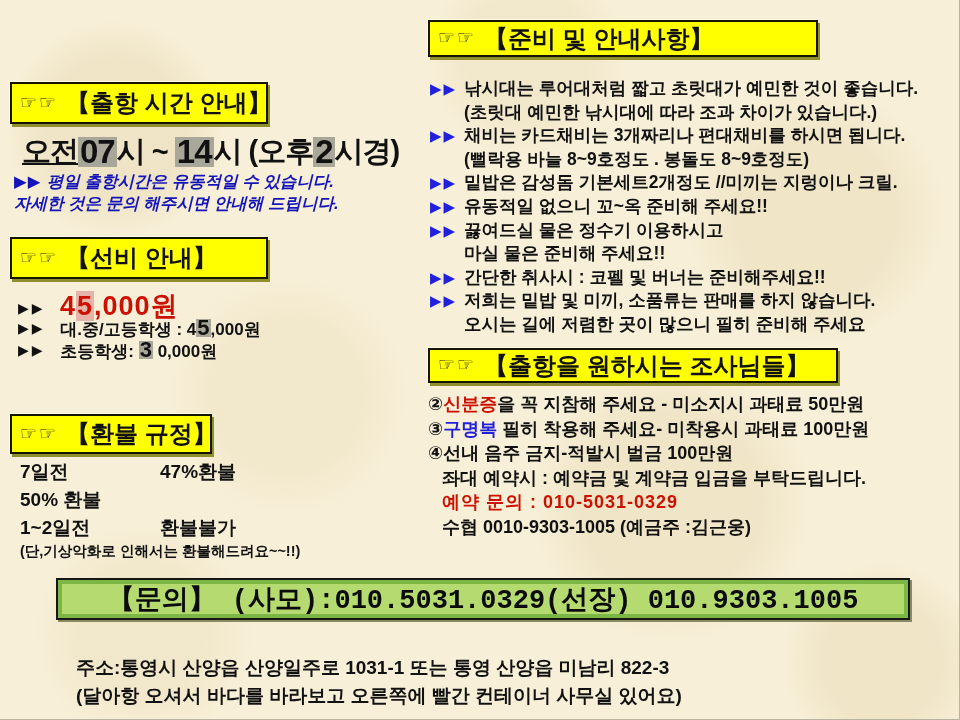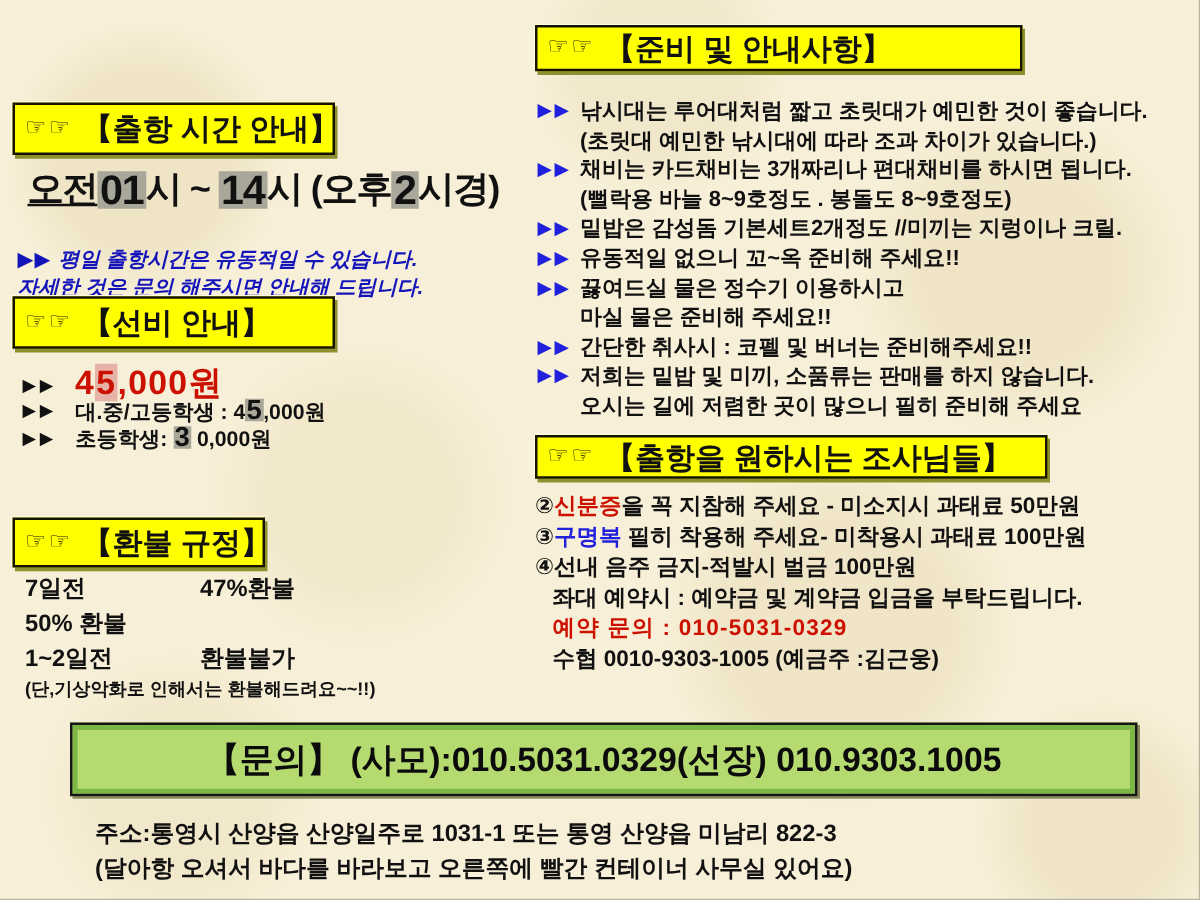--- a/index.html
+++ b/index.html
@@ -32,21 +32,21 @@
     white-space:nowrap;
   }
   .hdr .finger{font-size:19px;color:#1a1408;letter-spacing:2px;margin-right:8px;transform:translateY(-1px);}
   .hdr .hlbl{font-weight:bold;color:#111;font-size:24px;letter-spacing:0px;}
   .timeline{font-weight:bold;color:#111;font-size:29px;white-space:nowrap;letter-spacing:-1px;}
   .timeline .u{text-decoration:underline;}
   .num-hl{
     background:#a9a79a;color:#111;font-weight:bold;
     font-size:33px;line-height:30px;padding:0 2px;display:inline-block;transform:translateY(2px);
   }
-  .bluenote{color:#1414bb;font-weight:bold;font-style:italic;font-size:16.5px;line-height:21px;white-space:nowrap;margin-top:27px;}
+  .bluenote{color:#1414bb;font-weight:bold;font-style:italic;font-size:16.5px;line-height:21px;white-space:nowrap;}
   .bluenote .arr{font-style:normal;letter-spacing:1px;}
   .fare-line{white-space:nowrap;font-weight:bold;color:#111;}
   .fare-arr{color:#111;font-size:14px;letter-spacing:3px;margin-right:10px;vertical-align:2px;}
   .price{color:#cc1100;font-size:27px;letter-spacing:1px;}
   .price .hl{background:#e6b3a8;padding:0 1px;}
   .fare-sub{font-size:17px;}
   .fare-sub .big{font-size:22px;background:#a9a79a;padding:0 1px;line-height:18px;display:inline-block;}
   .refund-row{display:flex;font-weight:bold;color:#111;font-size:19px;line-height:28px;white-space:nowrap;}
   .refund-row .c1{width:140px;}
   .refund-note{font-weight:bold;color:#111;font-size:14.5px;white-space:nowrap;}
@@ -71,21 +71,21 @@
 <body>
 
 <div class="slide">
 
   <div class="abs hdr" style="left:10px;top:82px;width:258px;height:42px;">
     <span class="finger">☞☞</span>
     <span class="hlbl">【출항 시간 안내】</span>
   </div>
 
   <div class="abs timeline" style="left:22px;top:132px;">
-    <span class="u">오전</span><span class="num-hl">01</span><span>시 ~ </span><span class="num-hl">14</span><span>시 (오후</span><span class="num-hl">2</span><span>시경)</span>
+    <span class="u">오전</span><span class="num-hl">07</span><span>시 ~ </span><span class="num-hl">14</span><span>시 (오후</span><span class="num-hl">2</span><span>시경)</span>
   </div>
 
   <div class="abs bluenote" style="left:14px;top:171px;">
     <span class="arr">▶▶ </span><span>평일 출항시간은 유동적일 수 있습니다.</span>
   </div>
   <div class="abs bluenote" style="left:14px;top:193px;">
     <span>자세한 것은 문의 해주시면 안내해 드립니다.</span>
   </div>
 
   <div class="abs hdr" style="left:10px;top:237px;width:258px;height:42px;">
@@ -185,20 +185,20 @@
 
   <div class="abs" style="left:428px;top:392px;">
     <div class="req-line"><span>②</span><span class="red">신분증</span><span>을 꼭 지참해 주세요 - 미소지시 과태료 50만원</span></div>
     <div class="req-line"><span>③</span><span class="blue">구명복</span><span> 필히 착용해 주세요- 미착용시  과태료 100만원</span></div>
     <div class="req-line">④선내 음주 금지-적발시 벌금 100만원</div>
     <div class="req-line ind">좌대  예약시 : 예약금 및 계약금 입금을  부탁드립니다.</div>
     <div class="req-line ind redline">예약 문의 : 010-5031-0329</div>
     <div class="req-line ind">수협 0010-9303-1005 (예금주 :김근웅)</div>
   </div>
 
-  <div class="abs greenbar" style="left:56px;top:578px;width:854px;height:59px;">
+  <div class="abs greenbar" style="left:56px;top:578px;width:854px;height:42px;font-family:Liberation Mono, monospace;">
     <span class="t">【문의】 (사모):010.5031.0329(선장) 010.9303.1005</span>
   </div>
 
   <div class="abs addr" style="left:76px;top:638px;">주소:통영시 산양읍 산양일주로 1031-1  또는  통영 산양읍 미남리 822-3</div>
   <div class="abs addr" style="left:76px;top:666px;">(달아항 오셔서 바다를 바라보고  오른쪽에   빨간 컨테이너 사무실 있어요)</div>
 
 </div>
 
 </body></html>

